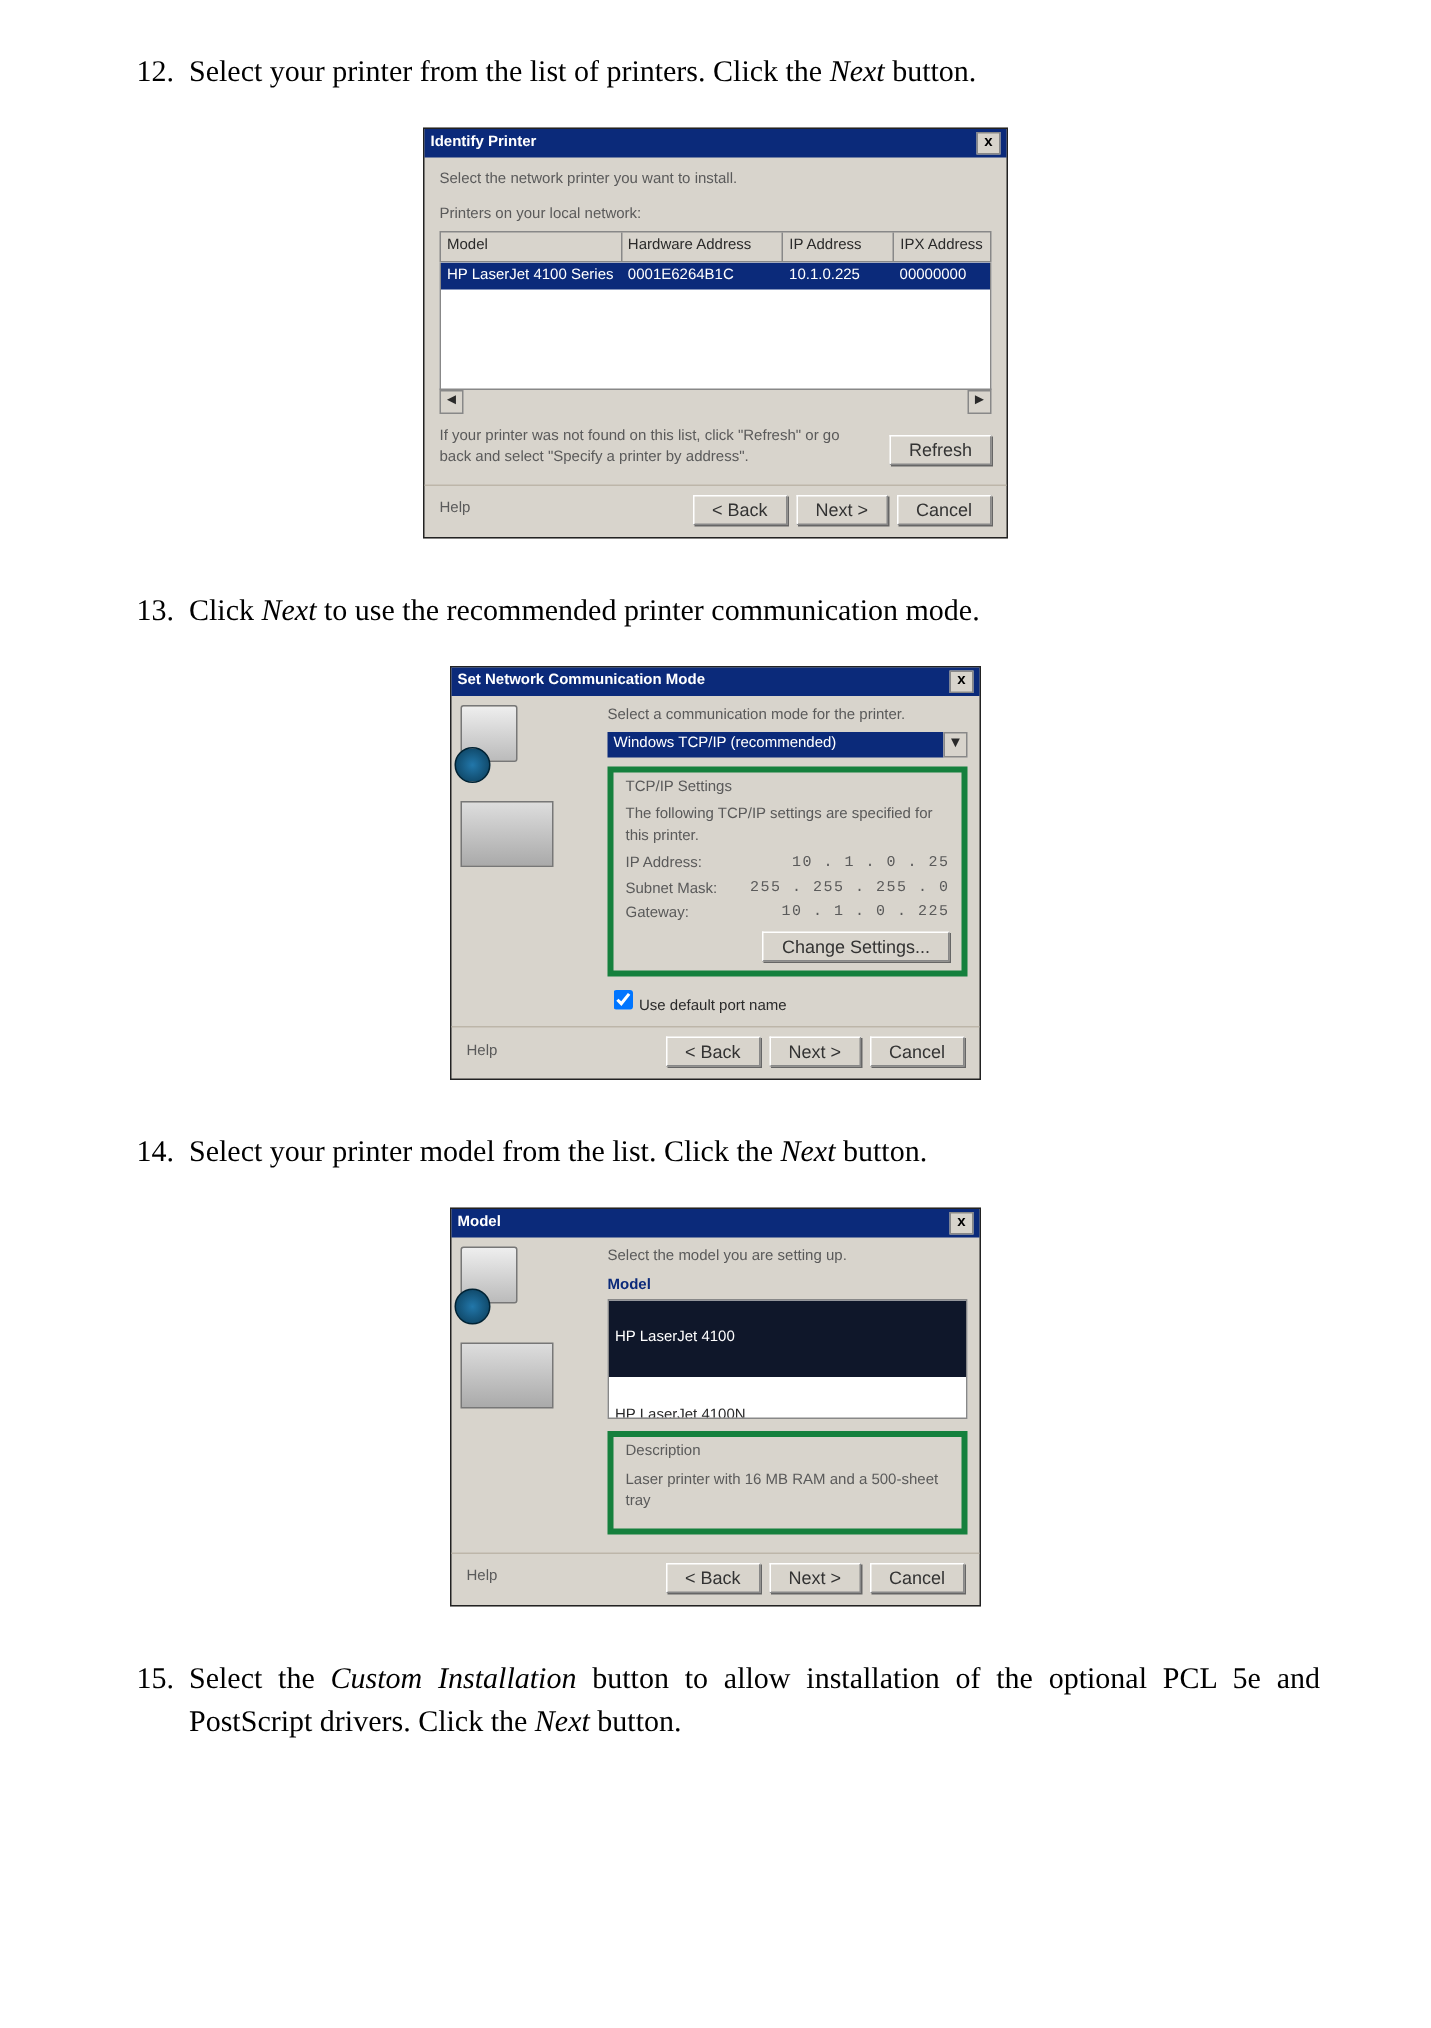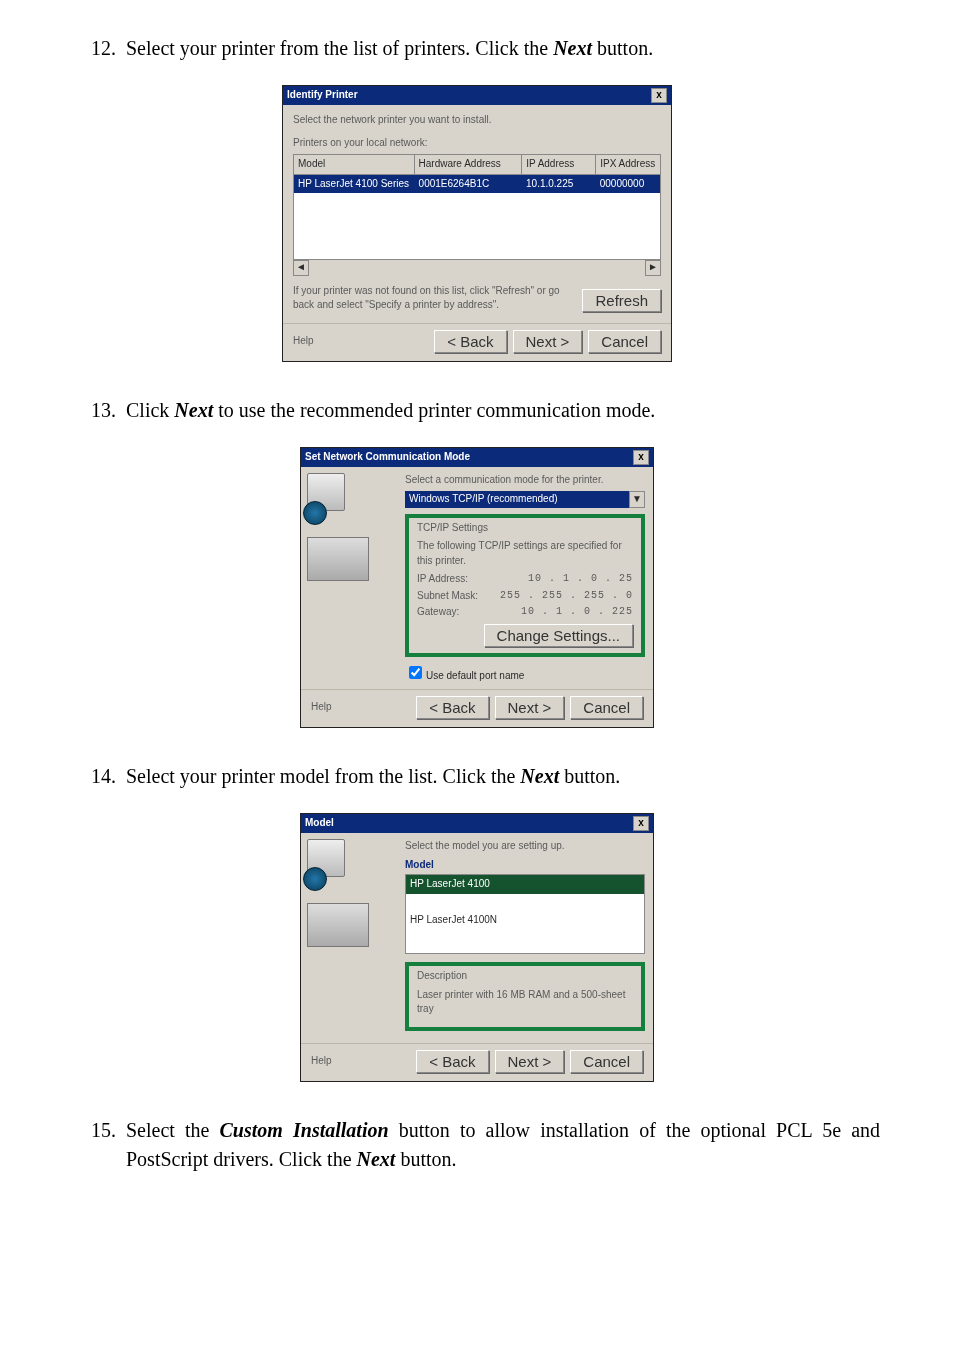--- a/index.html
+++ b/index.html
@@ -16,21 +16,21 @@
     margin-bottom: 22px;
   }
   .step-num {
     min-width: 42px;
     text-align: right;
     padding-right: 10px;
   }
   .step-text {
     flex: 1;
   }
-  .bi { font-weight: bold; font-style: italic; }
+  .bi { font-weight: normal; font-style: italic; }
   .screenshot-wrap {
     display: flex;
     justify-content: center;
     margin: 8px 0 34px 0;
   }
   .dlg {
     font-family: Tahoma, Arial, sans-serif;
     font-size: 10px;
     background: #d8d4cc;
     border: 1px solid #222;
@@ -95,21 +95,21 @@
     display: flex; align-items: center; justify-content: center;
   }
   .frame {
     border: 4px solid #15803d; padding: 6px 8px; margin-bottom: 6px;
   }
   .mono { font-family: 'Courier New', monospace; letter-spacing: 1px; }
   .ipline { display: flex; justify-content: space-between; margin: 2px 0; color: #5a5a5a; }
   .btn {
     background: #d8d4cc; border: 1px solid #888;
     border-top-color: #fff; border-left-color: #fff;
-    padding: 2px 12px; font-size: 15px; color: #333;
+    padding: 2px 12px; font-size: 12px; color: #333;
     box-shadow: 1px 1px 0 #666;
   }
   .btn-row-inner { display: flex; justify-content: flex-end; gap: 4px; margin-top: 4px; }
   .listhdr {
     display: flex; background: #d8d4cc; border: 1px solid #888;
   }
   .listhdr > div { border-right: 1px solid #888; padding: 2px 4px; }
   .listbox {
     background: #fff; border: 1px solid #888; border-top: none;
     height: 84px; overflow: hidden;
@@ -117,21 +117,21 @@
   .listrow {
     display: flex; background: #0b2a7a; color: #fff;
   }
   .listrow > div { padding: 2px 4px; white-space: nowrap; overflow: hidden; }
   .col-a { width: 120px; } .col-b { width: 106px; } .col-c { width: 70px; } .col-d { width: 60px; }
   .scroll-stub { display:flex; justify-content:flex-end; }
   .sc-btn { width:14px; height:14px; background:#d8d4cc; border:1px solid #888; display:flex;align-items:center;justify-content:center;}
   .modelbox {
     background: #fff; border: 1px solid #888; height: 78px; overflow: hidden;
   }
-  .modelbox .hdr { background:#14532d; color:#fff; padding: 2px 4px; }
+  .modelbox .hdr { background:#0f172a; color:#fff; padding: 18px 4px; }
   .modelbox .item { padding: 19px 4px; }
   .chk { margin-right: 4px; }
   .help-left { align-self: center; }
   .help-link { color:#5a5a5a; }
   .dlg-foot { display:flex; justify-content: space-between; padding: 6px 10px 8px 10px; border-top: 1px solid #bdb6a9; }
   .label-head { color:#0b2a7a; font-weight:bold; margin-bottom:2px; }
 </style>
 </head>
 <body>
 

